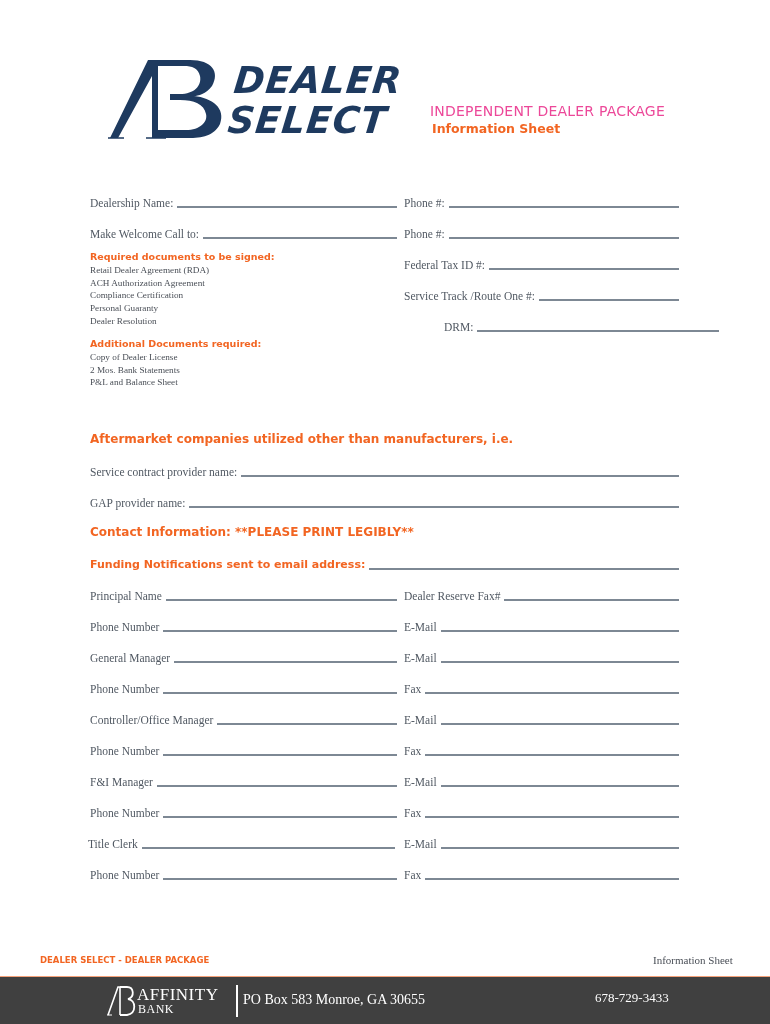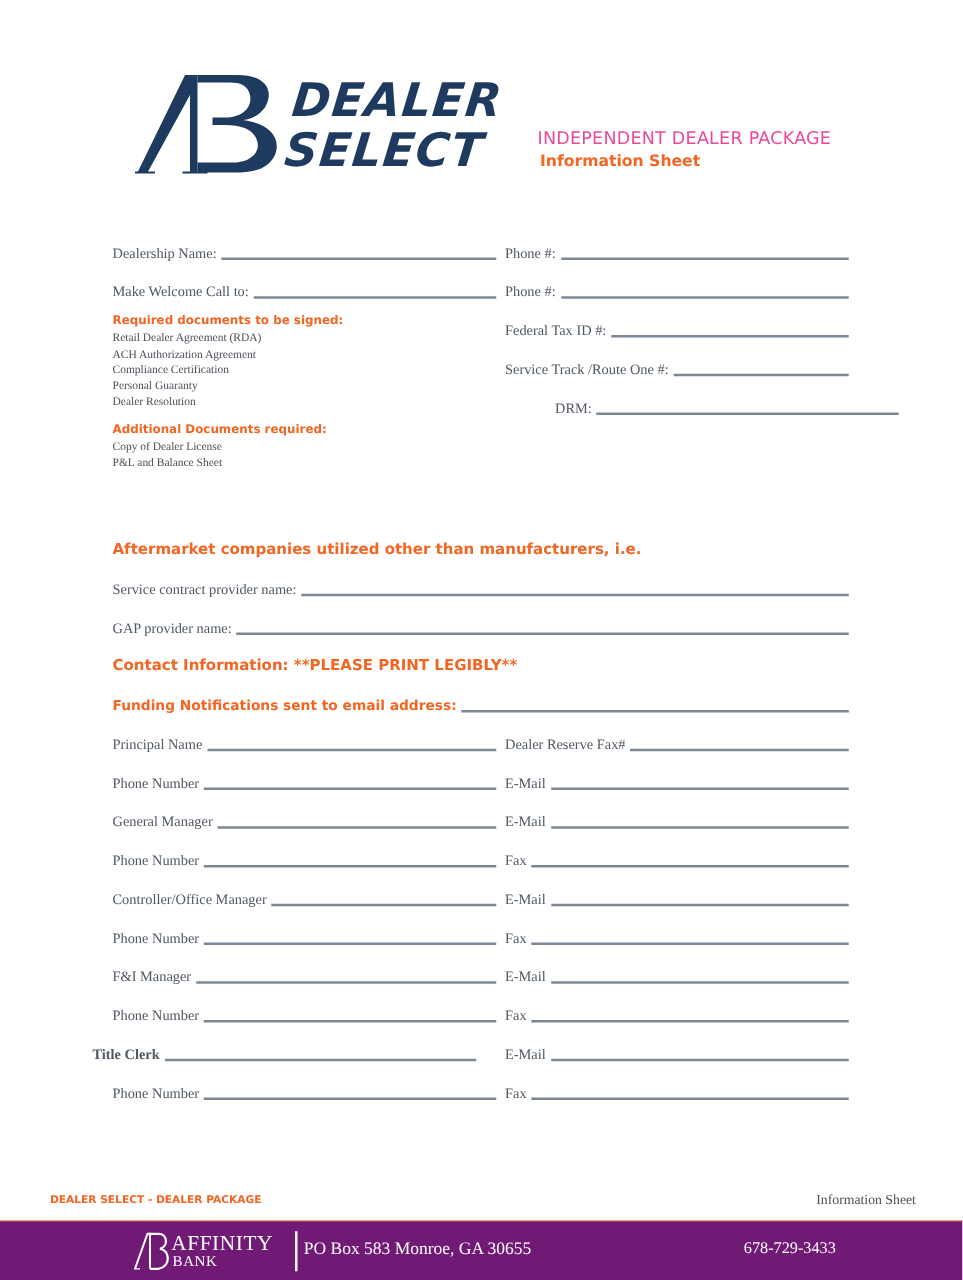--- a/index.html
+++ b/index.html
@@ -29,21 +29,21 @@
   .sec { position: absolute; font-family: "DejaVu Sans", sans-serif; font-weight: bold; color: #f26522; white-space: nowrap; }
   .sec.sm { font-size: 9.5px; }
   .sec.md { font-size: 12px; }
 
   
   .doclist { position: absolute; list-style: none; font-size: 9.2px; color: #4a4f57; line-height: 12.7px; white-space: nowrap; }
 
   
   .foot-left { left: 40px; top: 955px; font-family: "DejaVu Sans", sans-serif; font-weight: bold; font-size: 8.5px; color: #f26522; }
   .foot-right { left: 653px; top: 954px; font-size: 11px; color: #4a4f57; }
-  .band { left: 0; top: 976px; width: 770px; height: 48px; background: #701a75; border-top: 1px solid #f5a27a; }
+  .band { left: 0; top: 976px; width: 770px; height: 48px; background: #404040; border-top: 1px solid #f5a27a; }
   .bank-logo { position: absolute; left: 107px; top: 8px; width: 120px; height: 34px; color: #ffffff; }
   .bank-name { position: absolute; left: 30px; top: 1px; font-size: 17px; color: #fff; letter-spacing: 0.5px; line-height: 1; }
   .bank-name2 { position: absolute; left: 31px; top: 18px; font-size: 12px; color: #fff; letter-spacing: 0.5px; line-height: 1; }
   .band-divider { position: absolute; left: 236px; top: 8px; width: 1.5px; height: 32px; background: #ffffff; }
   .band-address { position: absolute; left: 243px; top: 15px; font-size: 14px; color: #fff; white-space: nowrap; }
   .band-phone { position: absolute; left: 595px; top: 13px; font-size: 13px; color: #fff; white-space: nowrap; }
 </style>
 </head>
 <body>
 
@@ -99,20 +99,21 @@
   <li>Retail Dealer Agreement (RDA)</li>
   <li>ACH Authorization Agreement</li>
   <li>Compliance Certification</li>
   <li>Personal Guaranty</li>
   <li>Dealer Resolution</li>
 </ul>
 
 <div class="sec sm" style="left:90px; top:338px;">Additional Documents required:</div>
 <ul class="doclist" style="left:90px; top:351px;">
   <li>Copy of Dealer License</li>
+  <li>2 Mos. Bank Statements</li>
   <li>P&amp;L and Balance Sheet</li>
 </ul>
 
 <div class="sec md" style="left:90px; top:432px;">Aftermarket companies utilized other than manufacturers, i.e.</div>
 <div class="field" style="left:90px; top:463px; width:589px;">
   <span class="lbl">Service contract provider name:</span>
   <span class="line"></span>
 </div>
 <div class="field" style="left:90px; top:494px; width:589px;">
   <span class="lbl">GAP provider name:</span>
@@ -192,21 +193,21 @@
 
   <div class="field" style="left:90px; top:804px; width:307px;">
     <span class="lbl">Phone Number</span>
     <span class="line"></span>
   </div>
   <div class="field" style="left:404px; top:804px; width:275px;">
     <span class="lbl">Fax</span>
     <span class="line"></span>
   </div>
 
-  <div class="field" style="left:74px; top:835px; width:307px;font-weight:bold;">
+  <div class="field" style="left:88px; top:835px; width:307px;">
     <span class="lbl">Title Clerk</span>
     <span class="line"></span>
   </div>
   <div class="field" style="left:404px; top:835px; width:275px;">
     <span class="lbl">E-Mail</span>
     <span class="line"></span>
   </div>
 
   <div class="field" style="left:90px; top:866px; width:307px;">
     <span class="lbl">Phone Number</span>

